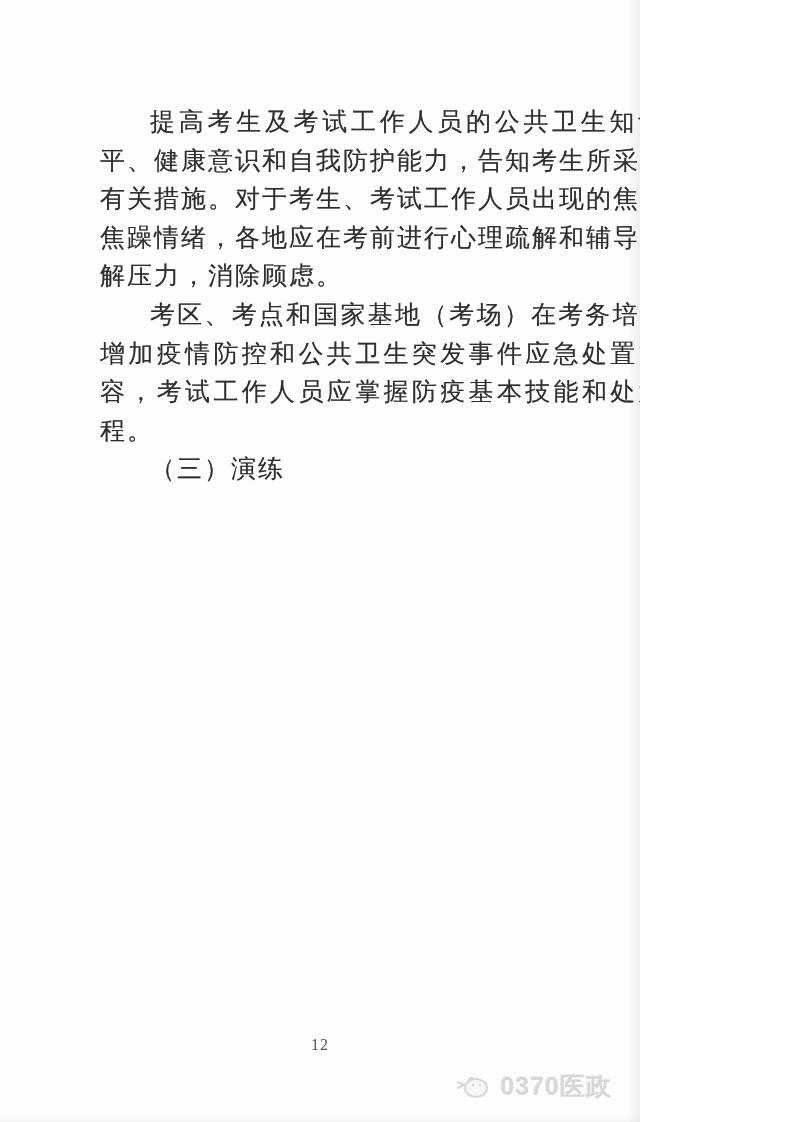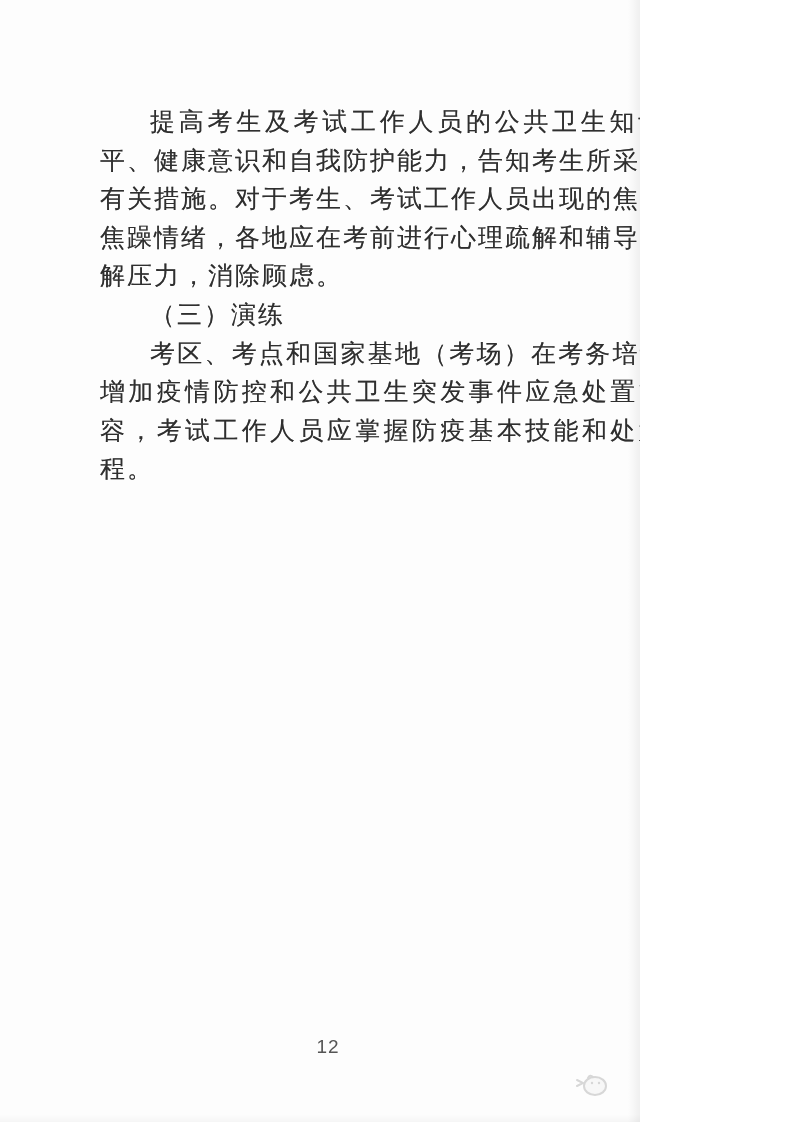--- a/index.html
+++ b/index.html
@@ -53,25 +53,24 @@
   }
   .content p.indent {
     text-indent: 2em;
   }
   .page-number {
     position: absolute;
     top: 1036px;
     left: 0;
     width: 100%;
     text-align: center;
-    font-size: 19px;
+    font-size: 16px;
     letter-spacing: 1px;
     color: #555555;
-    font-family: Liberation Sans, sans-serif;
-    margin-left: 8px;
+    font-family: Liberation Serif, serif;
   }
   .watermark {
     position: absolute;
     top: 1070px;
     right: 28px;
     display: flex;
     align-items: center;
     gap: 7px;
     user-select: none;
   }
@@ -89,36 +88,37 @@
     text-shadow: 1px 1px 0 #ffffff, -1px -1px 0 #e9e9e9;
   }
 </style>
 </head>
 <body>
 
 <div class="page">
 
   <div class="content">
     <p class="indent">提高考生及考试工作人员的公共卫生知识水平、健康意识和自我防护能力，告知考生所采取的有关措施。对于考生、考试工作人员出现的焦虑、焦躁情绪，各地应在考前进行心理疏解和辅导，缓解压力，消除顾虑。</p>
+    <p class="indent">考区、考点和国家基地（考场）在考务培训中增加疫情防控和公共卫生突发事件应急处置等内容，考试工作人员应掌握防疫基本技能和处置流程。</p>
     <p class="indent">（三）演练</p>
-    <p class="indent">考区、考点和国家基地（考场）在考务培训中增加疫情防控和公共卫生突发事件应急处置等内容，考试工作人员应掌握防疫基本技能和处置流程。</p>
   </div>
 
   <div class="page-number">12</div>
 
   <div class="watermark">
     <span class="wm-icon">
       <svg viewBox="0 0 38 30" width="38" height="30" xmlns="http://www.w3.org/2000/svg">
 
         <g fill="none" stroke="#d7d7d7" stroke-width="2" stroke-linecap="round">
           <path d="M3 10 L9 13 L3 16"></path>
           <ellipse cx="21" cy="16" rx="11" ry="9" fill="#f7f7f7"></ellipse>
           <path d="M14 8 Q16 4 19 7"></path>
           <circle cx="18" cy="13" r="1.2" fill="#d7d7d7" stroke="none"></circle>
           <circle cx="25" cy="13" r="1.2" fill="#d7d7d7" stroke="none"></circle>
         </g>
       </svg>
     </span>
+    <span class="wm-text">0370医政</span>
   </div>
 
   <div class="edge-shade-right"></div>
   <div class="edge-shade-bottom"></div>
 </div>
 
 </body></html>

